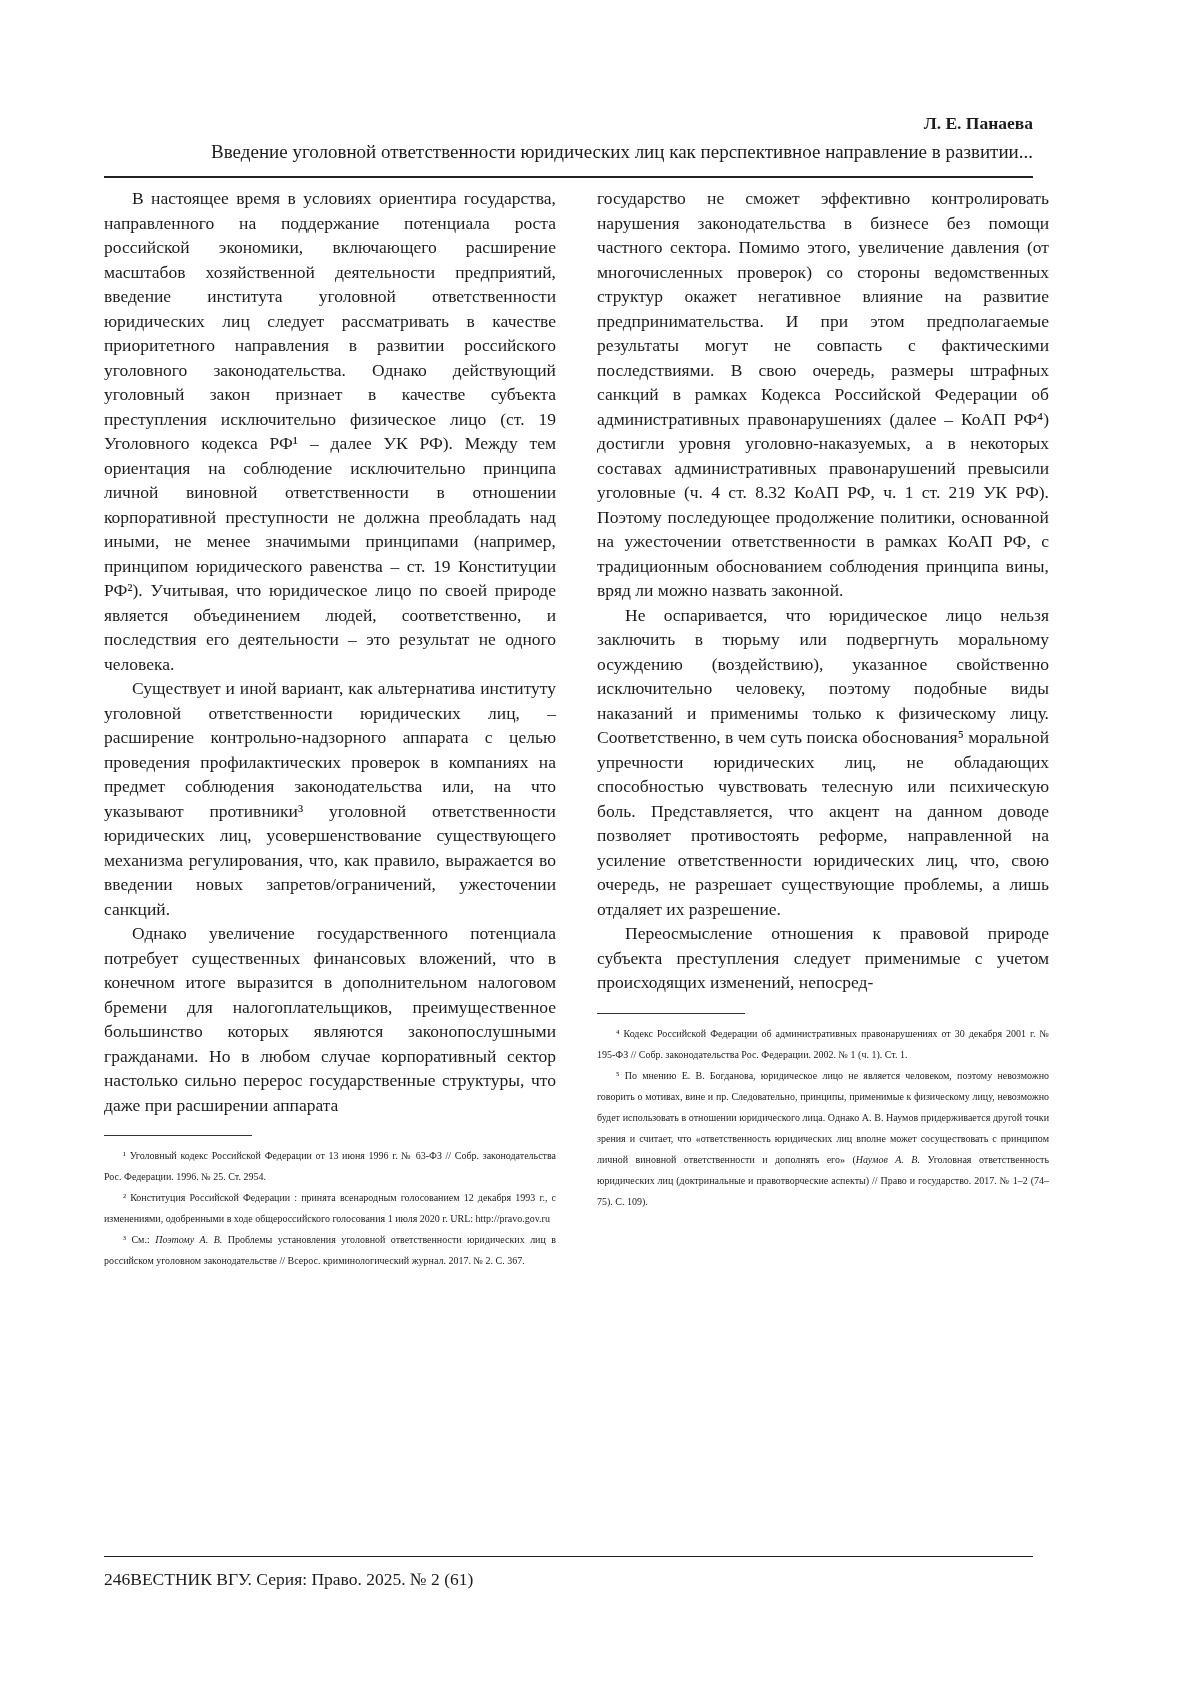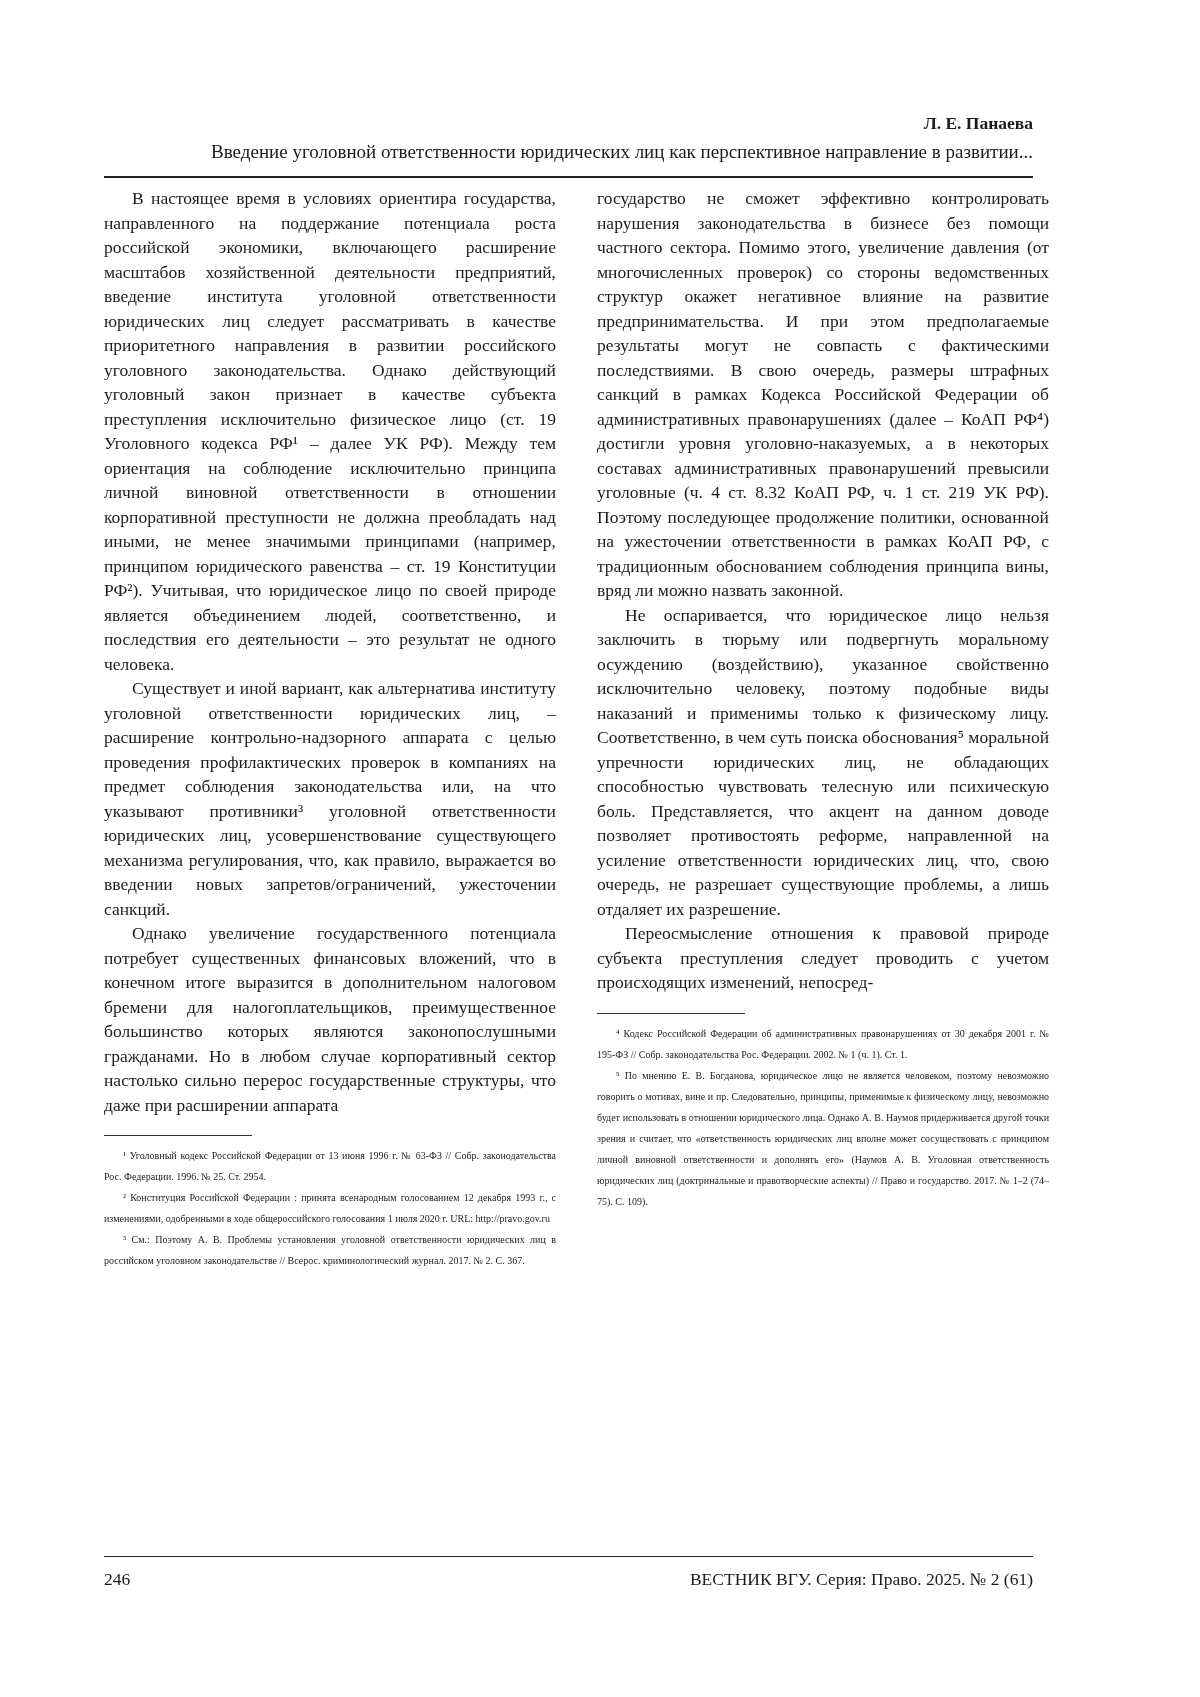--- a/index.html
+++ b/index.html
@@ -67,30 +67,30 @@
     margin: 0 0 9px 0;
   }
   .fn-list p {
     margin: 0;
     font-size: 10px;
     line-height: 21px;
     text-align: justify;
     text-indent: 19px;
     hyphens: auto;
   }
-  .it { }
+  .it { font-style: italic; }
   .page-footer {
     position: absolute;
     left: 104px;
     top: 1556px;
     width: 929px;
     border-top: 1.5px solid #222222;
     padding-top: 11px;
     display: flex;
-    justify-content: space-between;
+    justify-content: flex-start;
     font-size: 17.5px;
     line-height: 1.3;
   }
 </style>
 </head>
 <body>
 
 <div class="page">
 
   <header class="page-header">
@@ -113,21 +113,21 @@
             <p>² Конституция Российской Федерации : принята всенародным голосованием 12 декабря 1993 г., с изменениями, одобренными в ходе общероссийского голосования 1 июля 2020 г. URL: http://pravo.gov.ru</p>
             <p><span>³ См.: </span><span class="it">Поэтому А. В.</span><span> Проблемы установления уголовной ответственности юридических лиц в российском уголовном законодательстве // Всерос. криминологический журнал. 2017. № 2. С. 367.</span></p>
           </div>
       </div>
     </div>
 
     <div class="col">
       <div class="body-text">
           <p class="noindent">государство не сможет эффективно контролировать нарушения законодательства в бизнесе без помощи частного сектора. Помимо этого, увеличение давления (от многочисленных проверок) со стороны ведомственных структур окажет негативное влияние на развитие предпринимательства. И при этом предполагаемые результаты могут не совпасть с фактическими последствиями. В свою очередь, размеры штрафных санкций в рамках Кодекса Российской Федерации об административных правонарушениях (далее – КоАП РФ⁴) достигли уровня уголовно-наказуемых, а в некоторых составах административных правонарушений превысили уголовные (ч. 4 ст. 8.32 КоАП РФ, ч. 1 ст. 219 УК РФ). Поэтому последующее продолжение политики, основанной на ужесточении ответственности в рамках КоАП РФ, с традиционным обоснованием соблюдения принципа вины, вряд ли можно назвать законной.</p>
           <p>Не оспаривается, что юридическое лицо нельзя заключить в тюрьму или подвергнуть моральному осуждению (воздействию), указанное свойственно исключительно человеку, поэтому подобные виды наказаний и применимы только к физическому лицу. Соответственно, в чем суть поиска обоснования⁵ моральной упречности юридических лиц, не обладающих способностью чувствовать телесную или психическую боль. Представляется, что акцент на данном доводе позволяет противостоять реформе, направленной на усиление ответственности юридических лиц, что, свою очередь, не разрешает существующие проблемы, а лишь отдаляет их разрешение.</p>
-          <p>Переосмысление отношения к правовой природе субъекта преступления следует проводить с учетом происходящих изменений, непосред-</p>
+          <p>Переосмысление отношения к правовой природе субъекта преступления следует применимые с учетом происходящих изменений, непосред-</p>
         </div>
       <div class="footnotes">
         <div class="fn-rule"></div>
         <div class="fn-list">
             <p>⁴ Кодекс Российской Федерации об административных правонарушениях от 30 декабря 2001 г. № 195-ФЗ // Собр. законодательства Рос. Федерации. 2002. № 1 (ч. 1). Ст. 1.</p>
             <p><span>⁵ По мнению Е. В. Богданова, юридическое лицо не является человеком, поэтому невозможно говорить о мотивах, вине и пр. Следовательно, принципы, применимые к физическому лицу, невозможно будет использовать в отношении юридического лица. Однако А. В. Наумов придерживается другой точки зрения и считает, что «ответственность юридических лиц вполне может сосуществовать с принципом личной виновной ответственности и дополнять его» (</span><span class="it">Наумов А. В.</span><span> Уголовная ответственность юридических лиц (доктринальные и правотворческие аспекты) // Право и государство. 2017. № 1–2 (74–75). С. 109).</span></p>
           </div>
       </div>
     </div>
 

